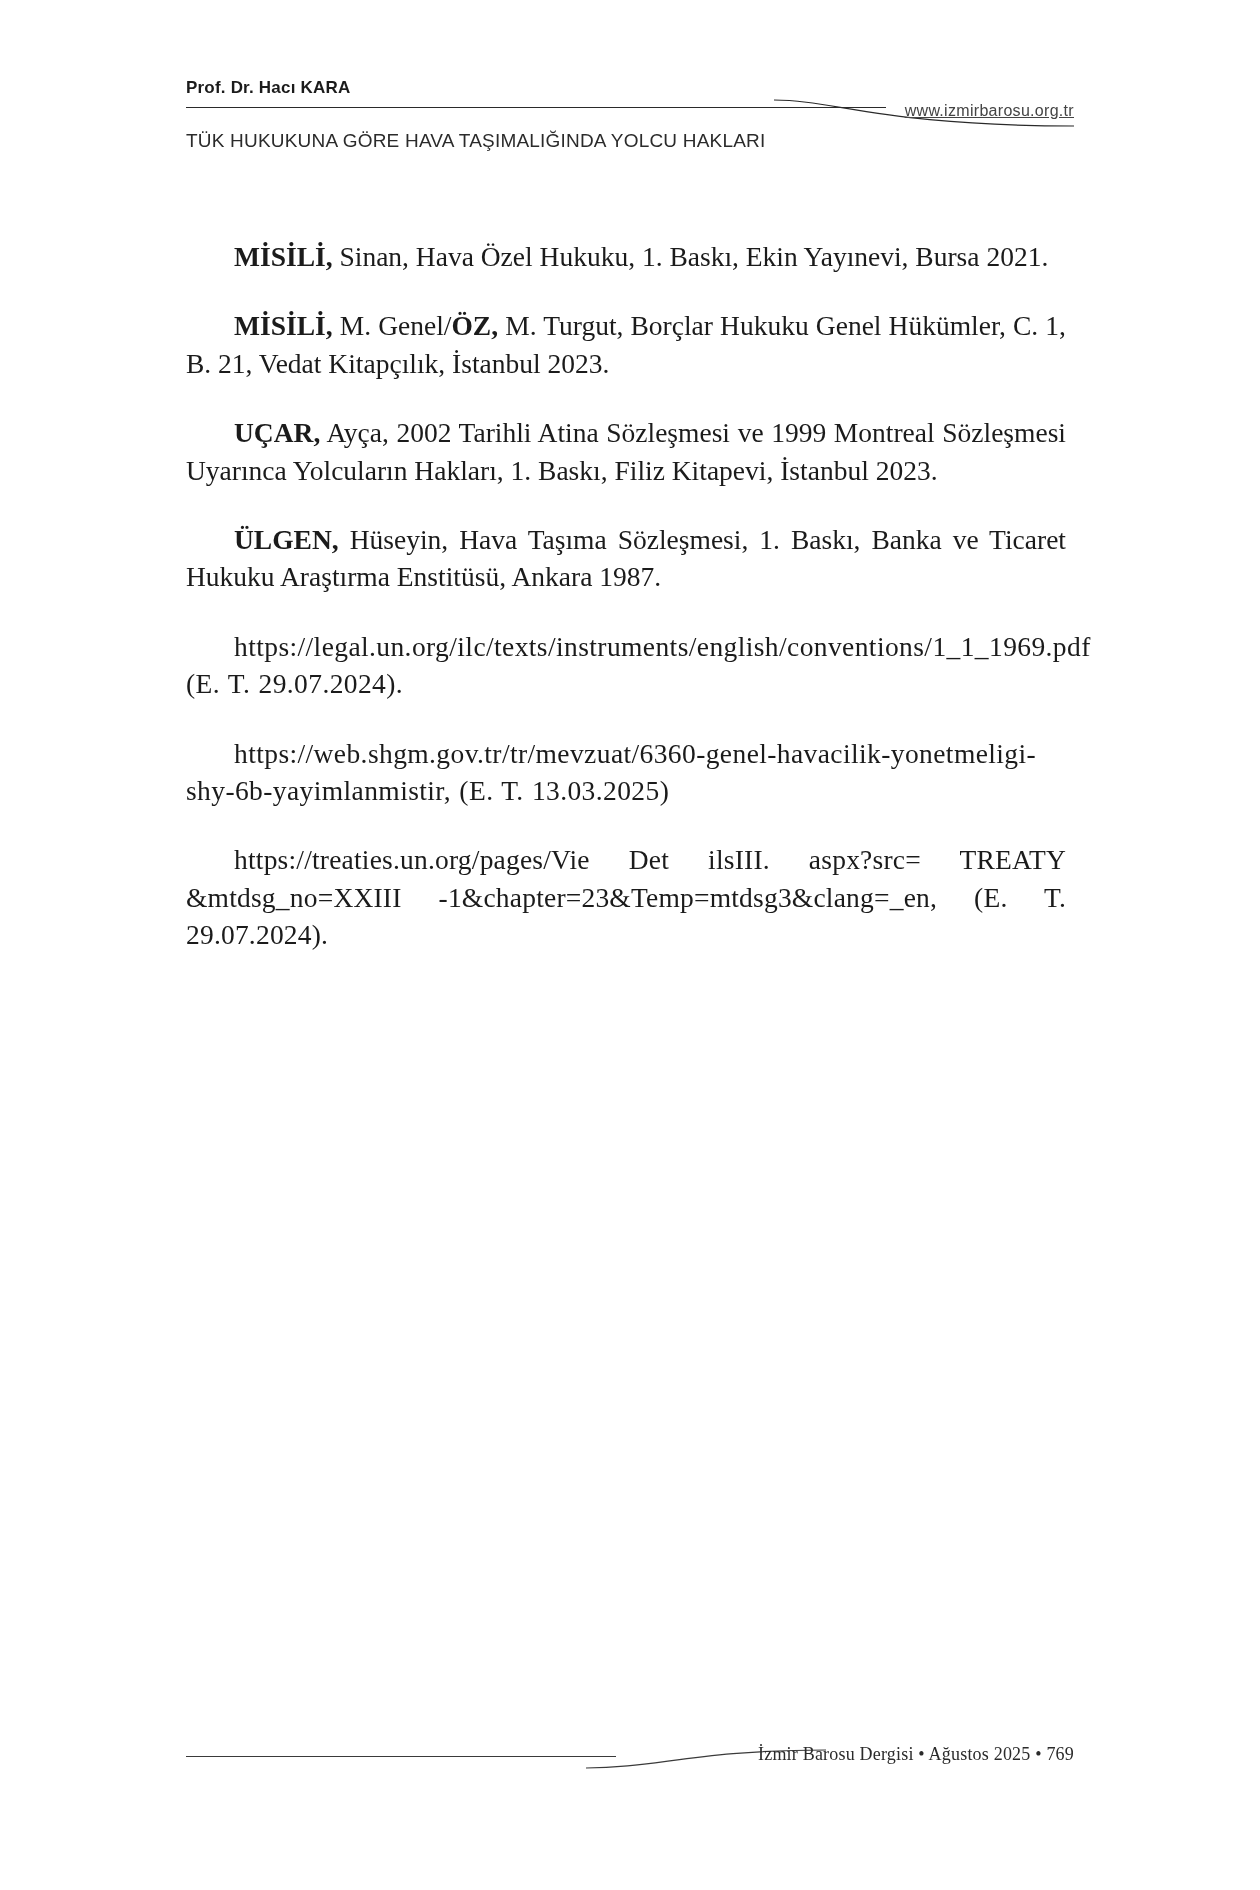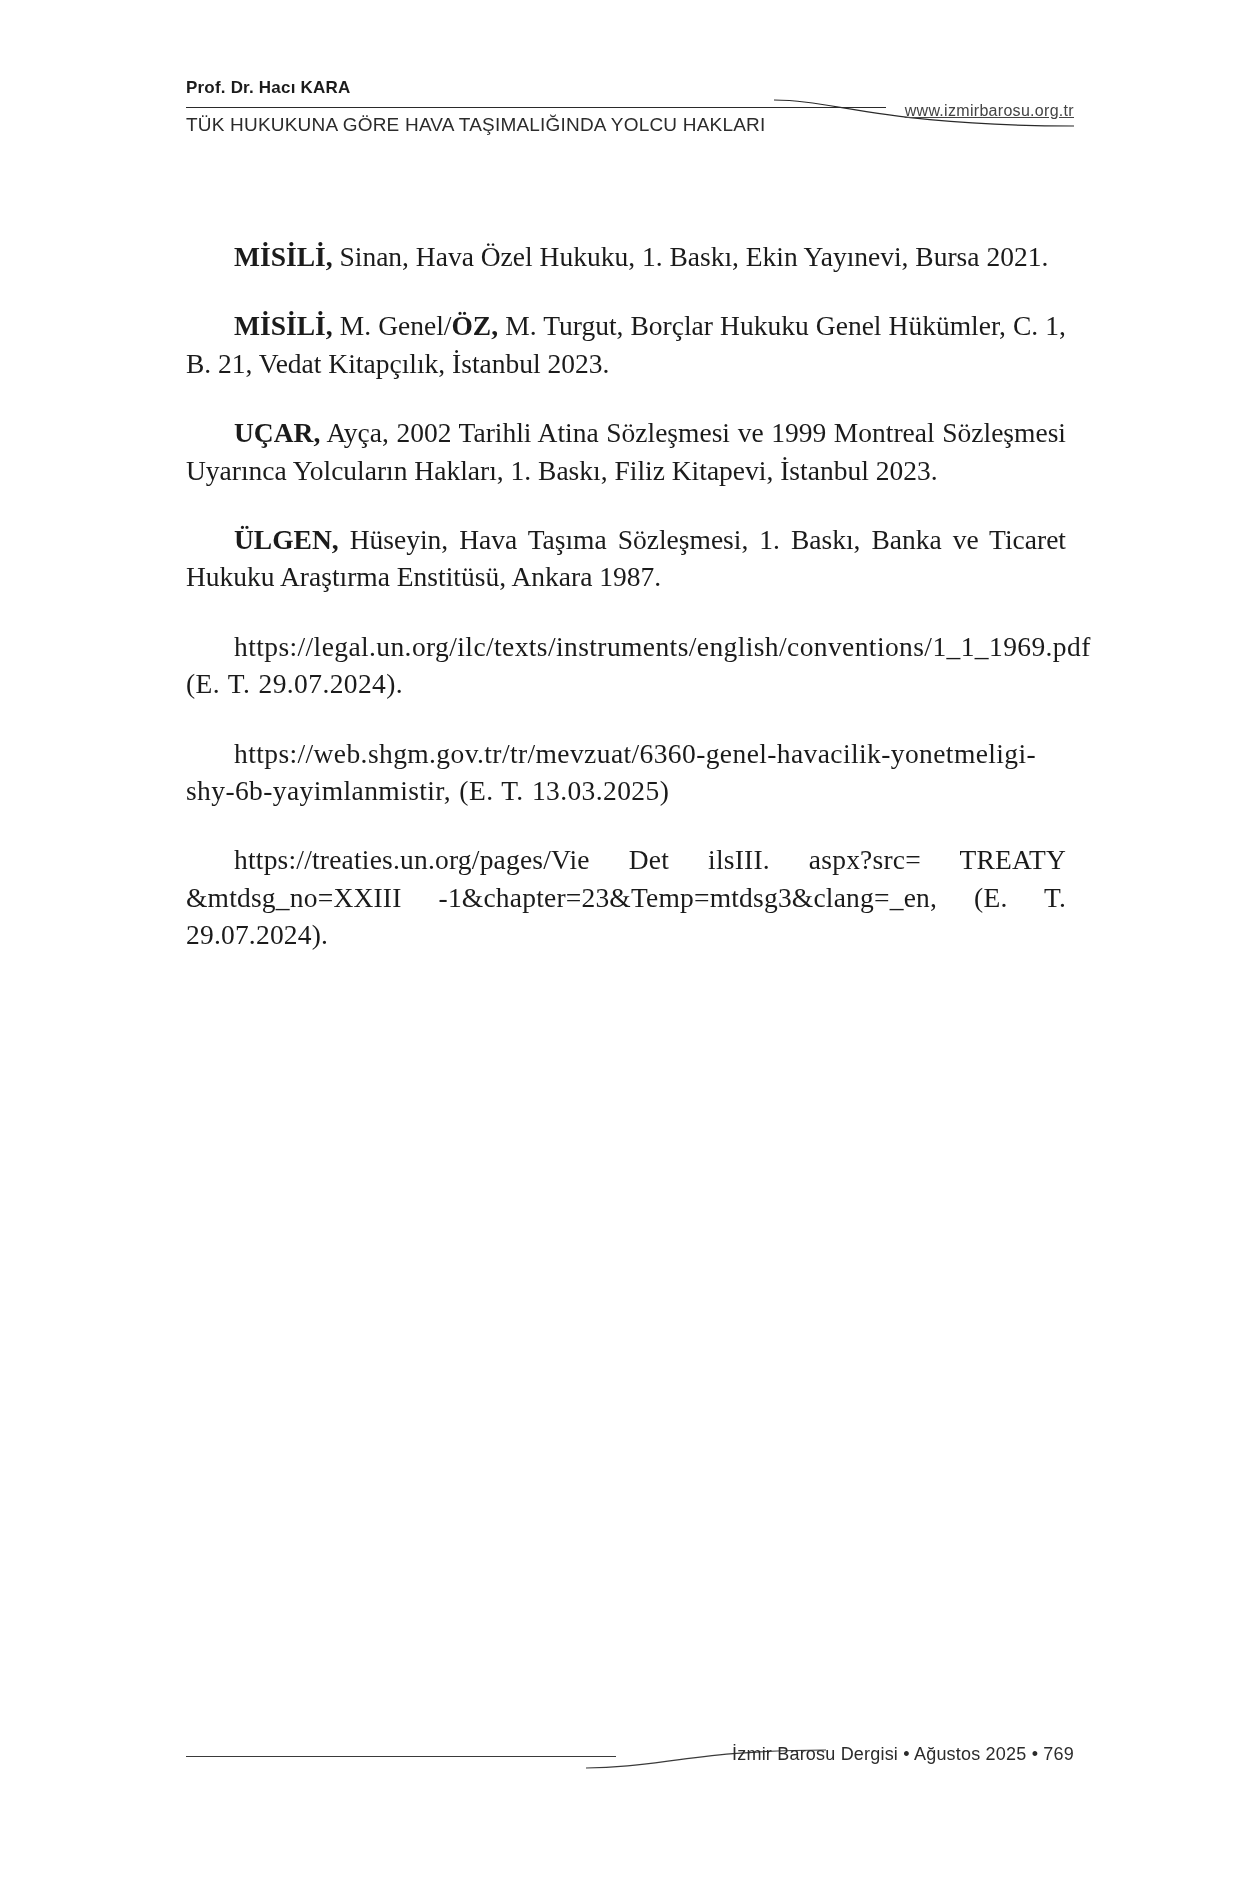--- a/index.html
+++ b/index.html
@@ -41,21 +41,21 @@
   .header-rule {
     position: absolute;
     top: 29px;
     left: 0;
     width: 700px;
     height: 1px;
     background: #2a2a2a;
   }
   .header-title {
     position: absolute;
-    top: 36px;
+    top: 52px;
     left: 0;
     font-family: "Liberation Sans", sans-serif;
     font-size: 19px;
     letter-spacing: 0.2px;
     color: #2b2b2b;
     white-space: nowrap;
   }
   .header-site {
     position: absolute;
     top: 24px;
@@ -123,21 +123,21 @@
     top: 0;
     left: 400px;
     width: 240px;
     height: 30px;
     pointer-events: none;
   }
   .footer-text {
     position: absolute;
     top: 2px;
     right: 0;
-    font-family: Liberation Sans, sans-serif;
+    font-family: Liberation Serif, serif;
     font-size: 18px;
     color: #2b2b2b;
     letter-spacing: 0.2px;
     white-space: nowrap;
   }
 </style>
 </head>
 <body>
 
 <div class="page">

